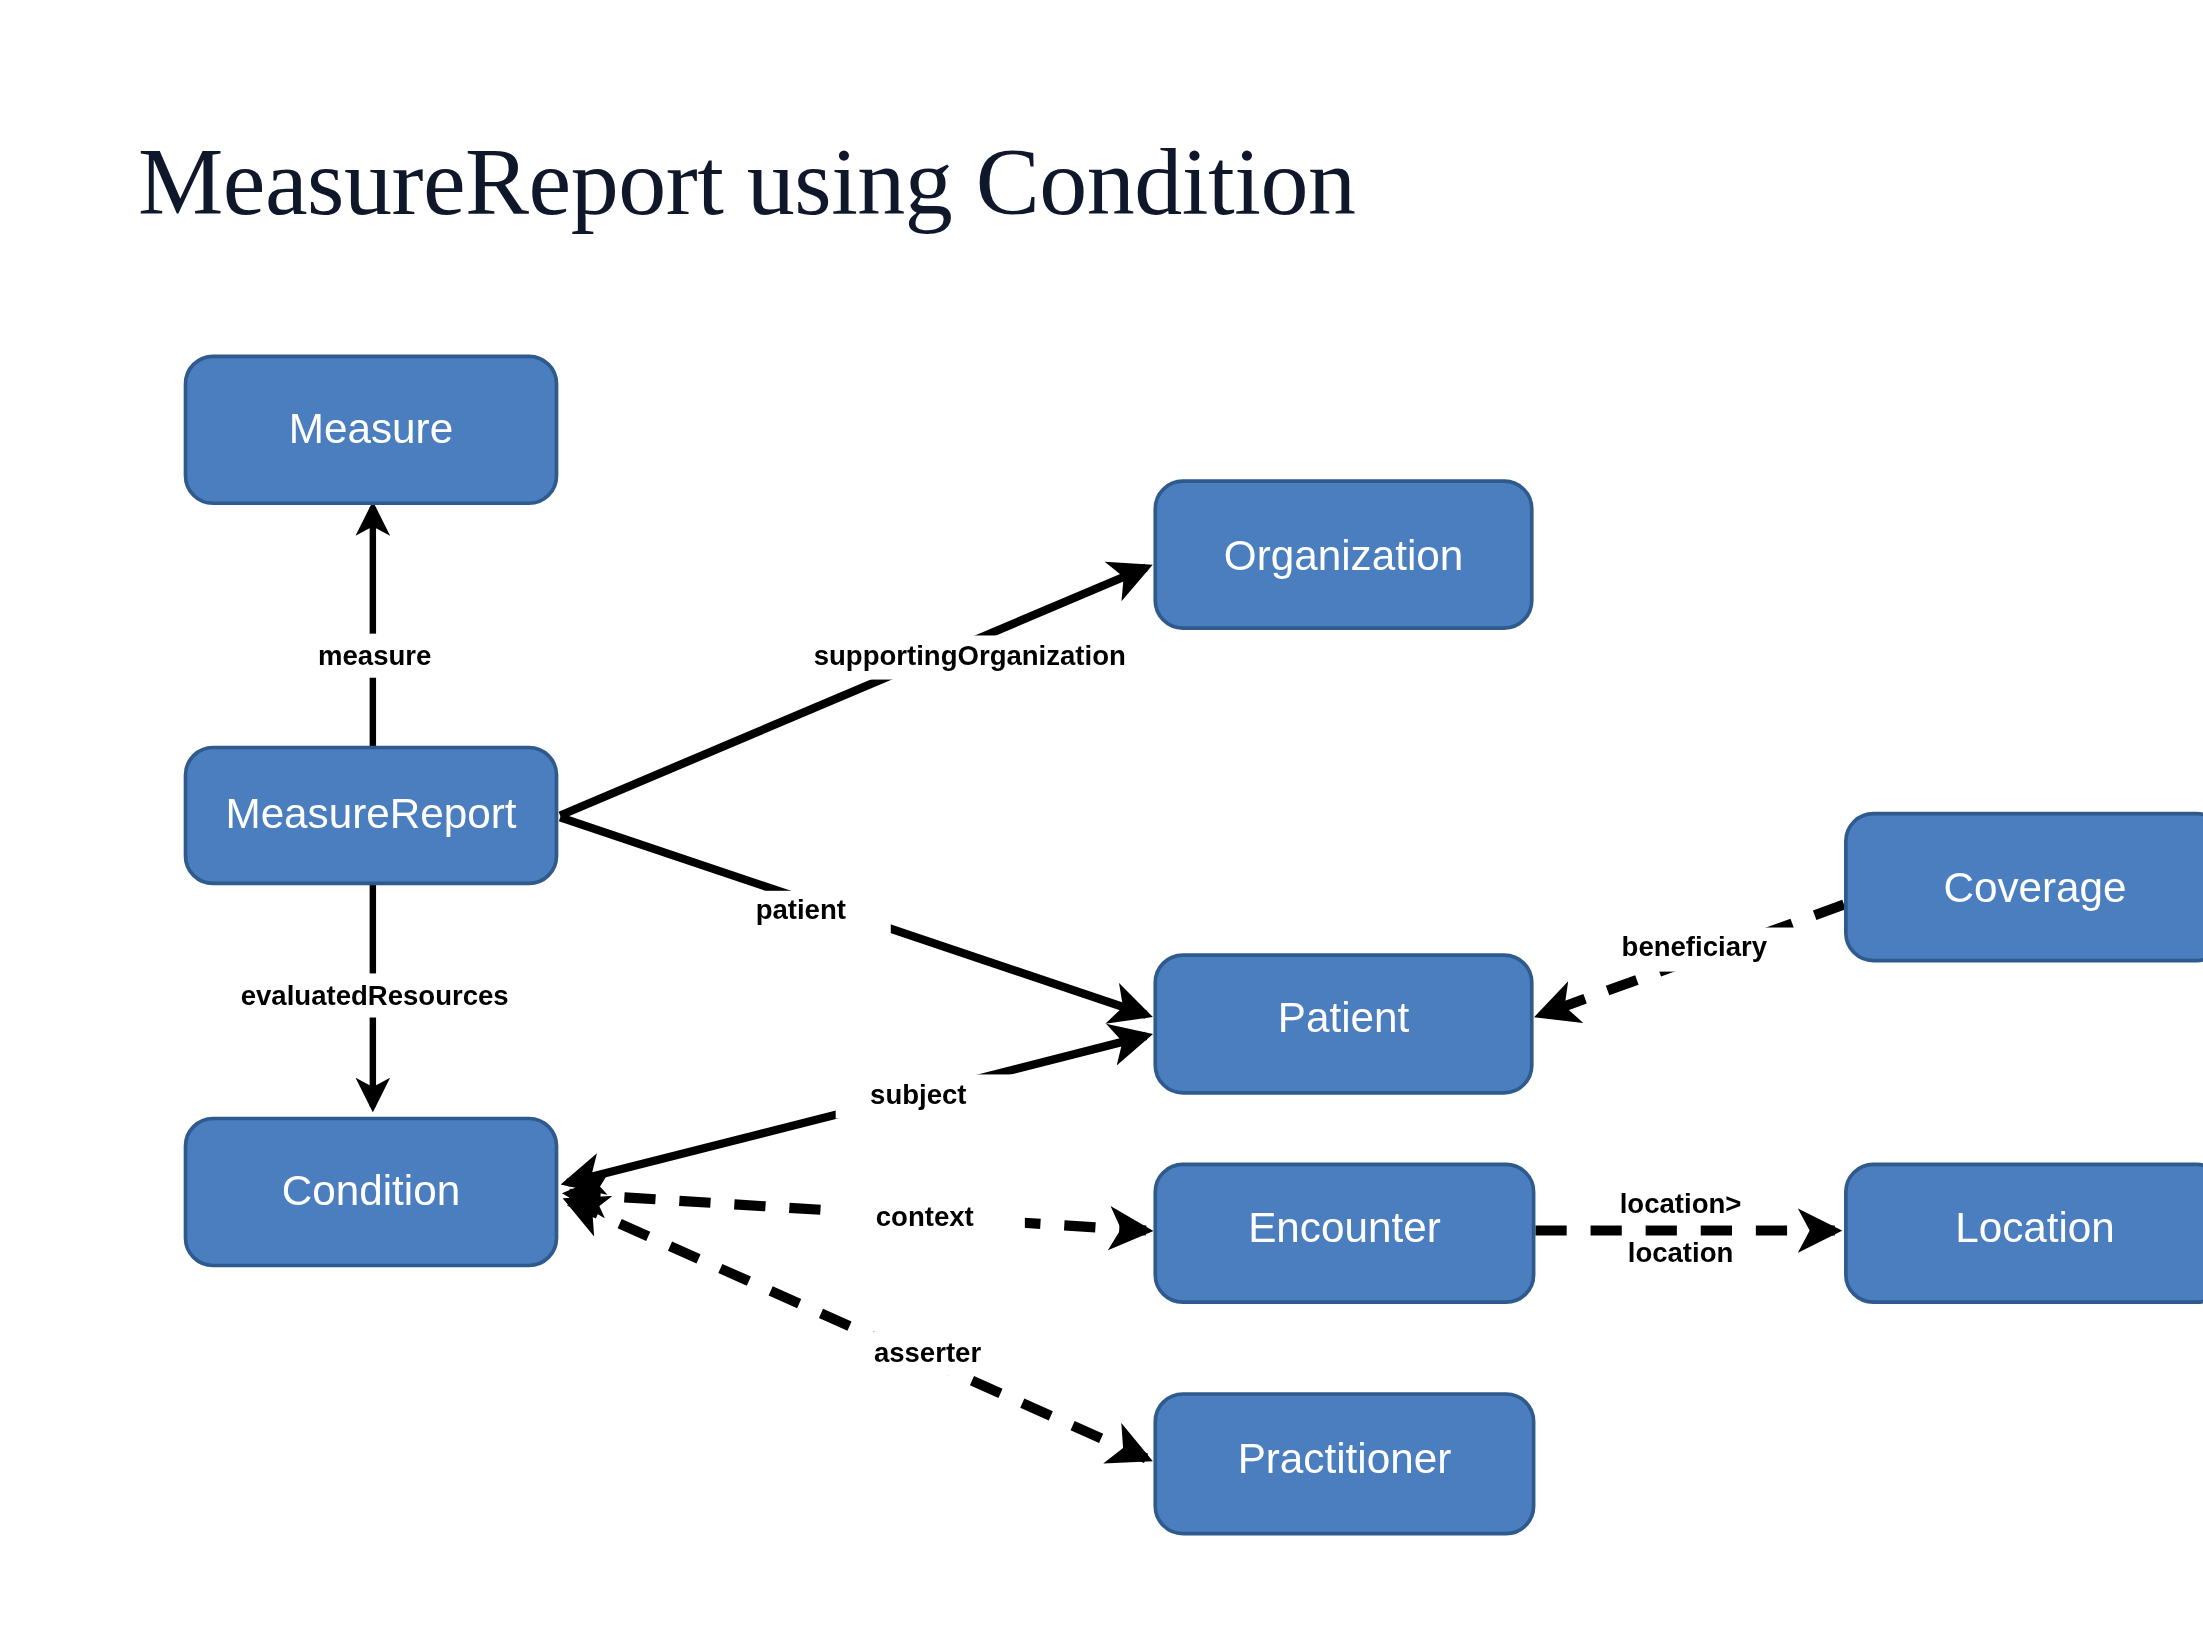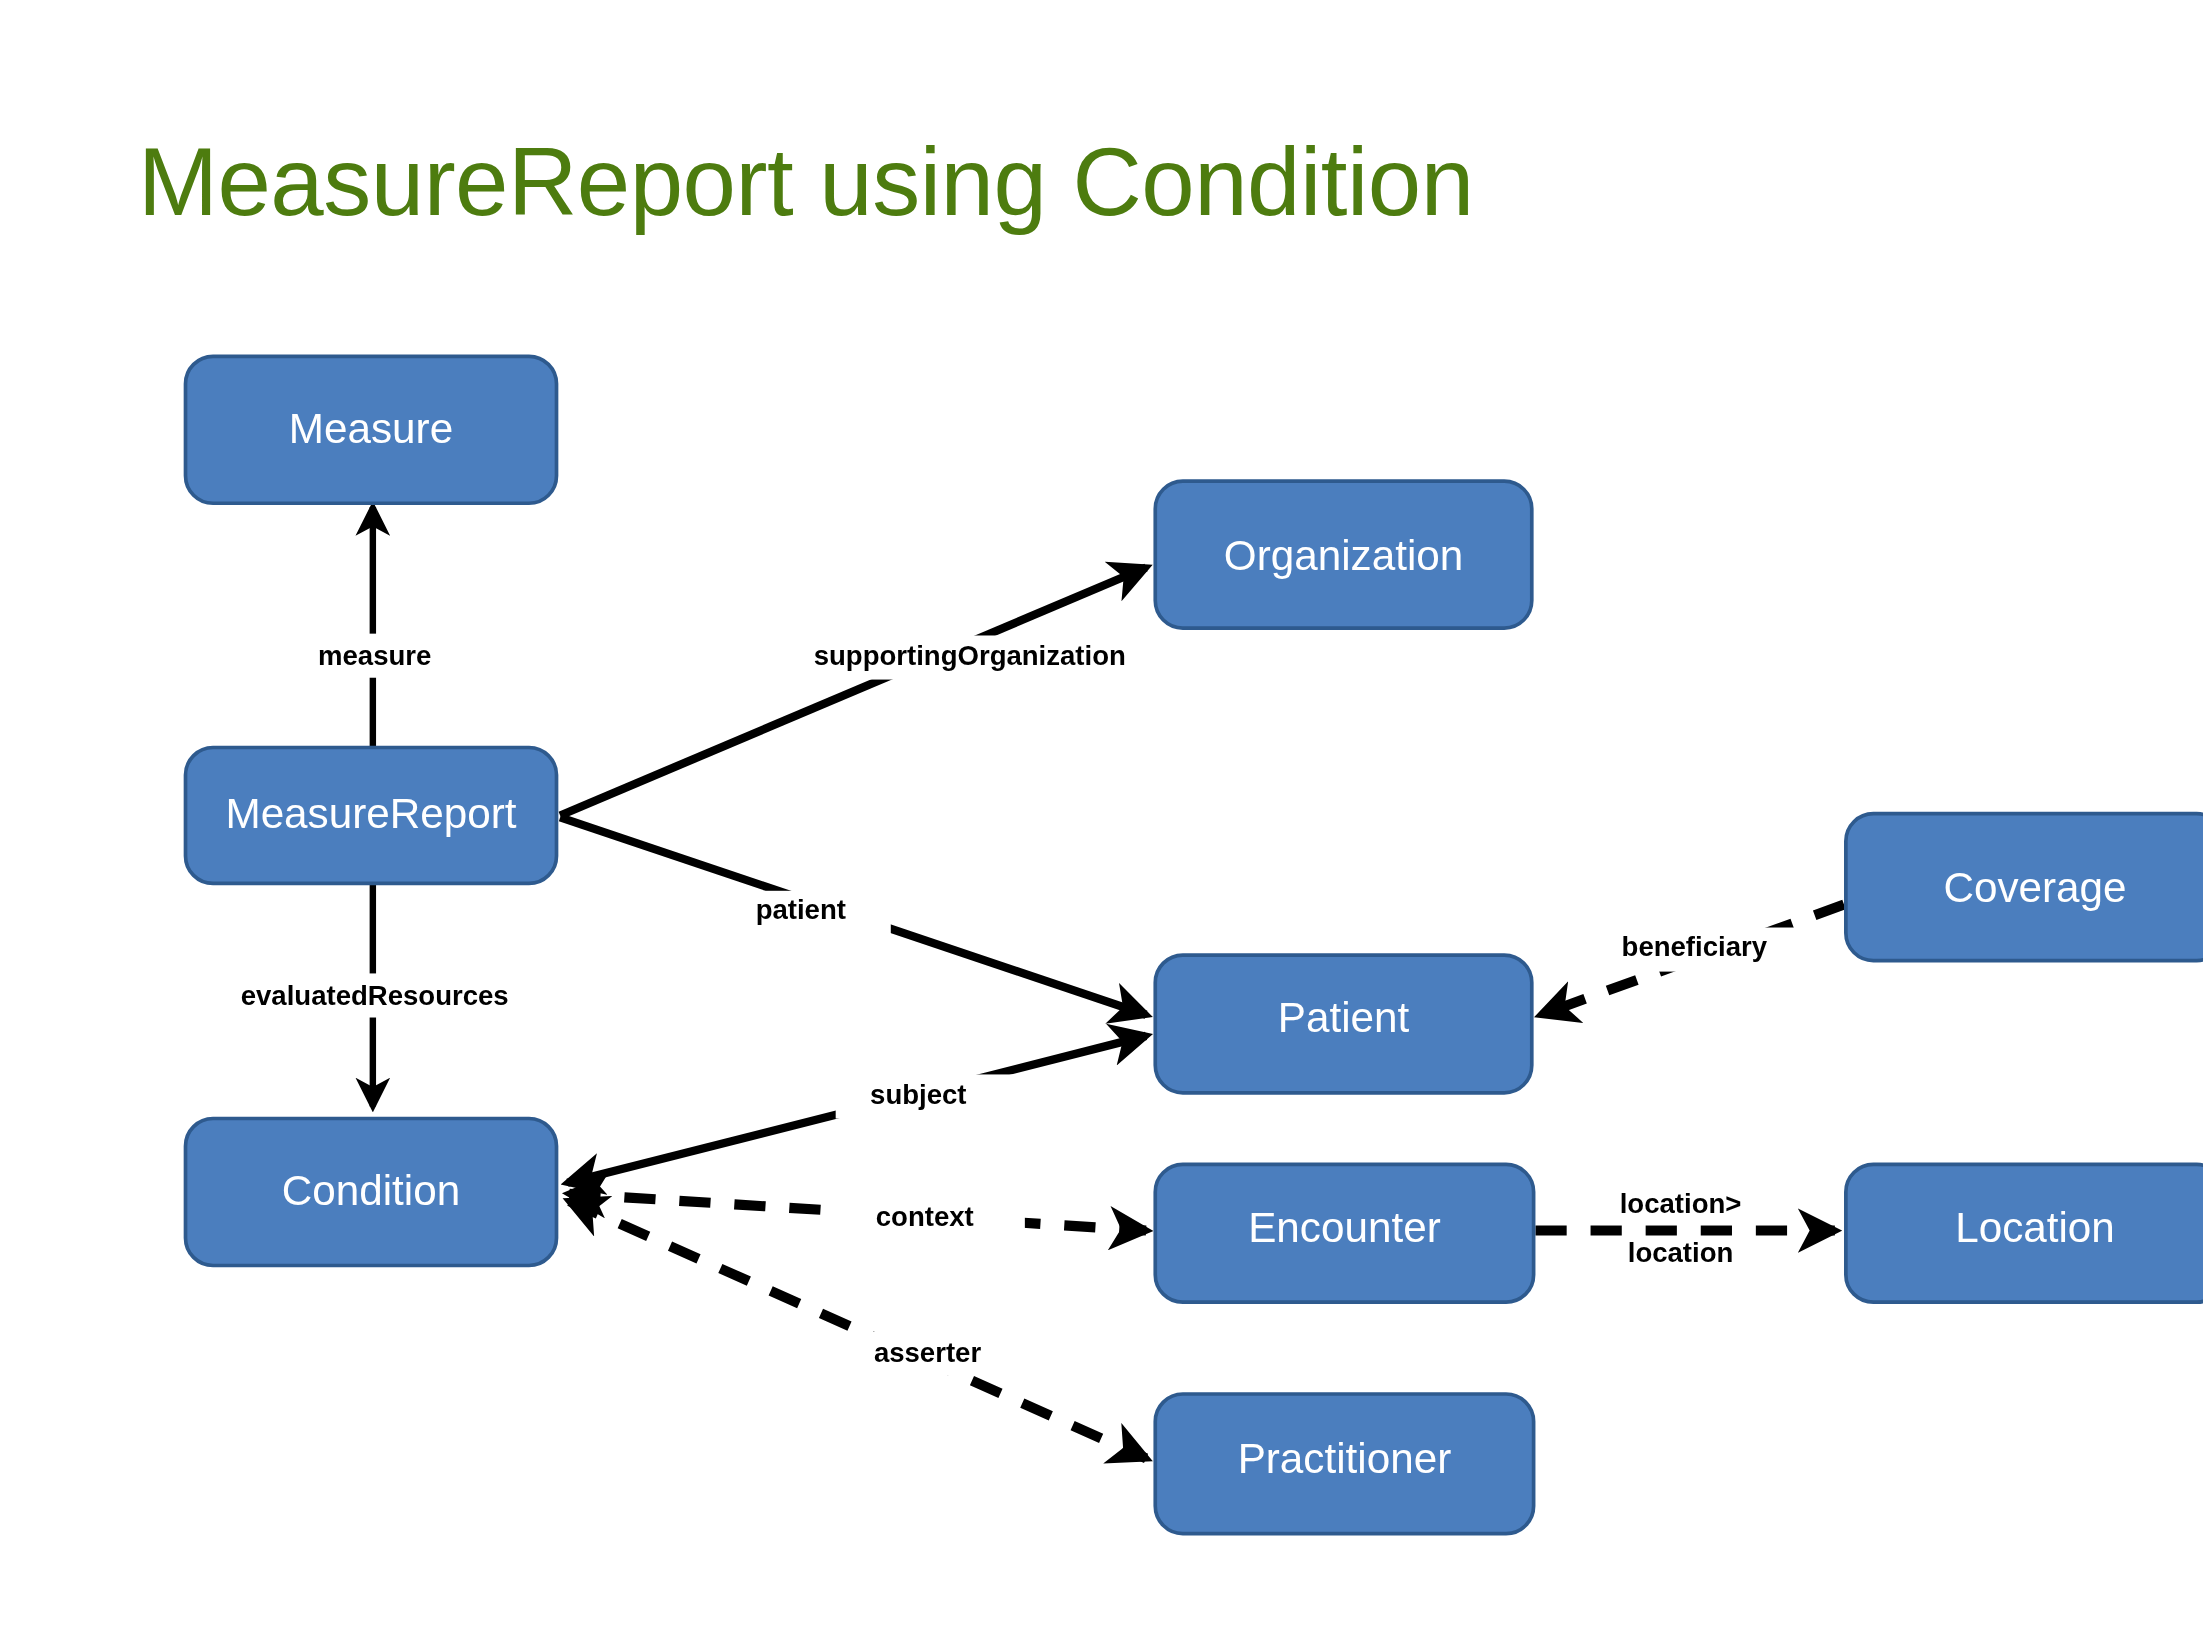--- a/index.html
+++ b/index.html
@@ -16,24 +16,24 @@
   #slide {
     position: relative;
     width: 2204px;
     height: 1653px;
     background: #ffffff;
   }
   #slide-title {
     position: absolute;
     left: 138px;
     top: 129px;
-    font-family: Liberation Sans, sans-serif;
+    font-family: Liberation Serif, serif;
     font-size: 96px;
     font-weight: 400;
-    color: #4d7c0f;
+    color: #0f172a;
     letter-spacing: -0.5px;
     white-space: nowrap;
     line-height: 1.1;
   }
   #diagram-svg {
     position: absolute;
     left: 0;
     top: 0;
     width: 2204px;
     height: 1653px;

